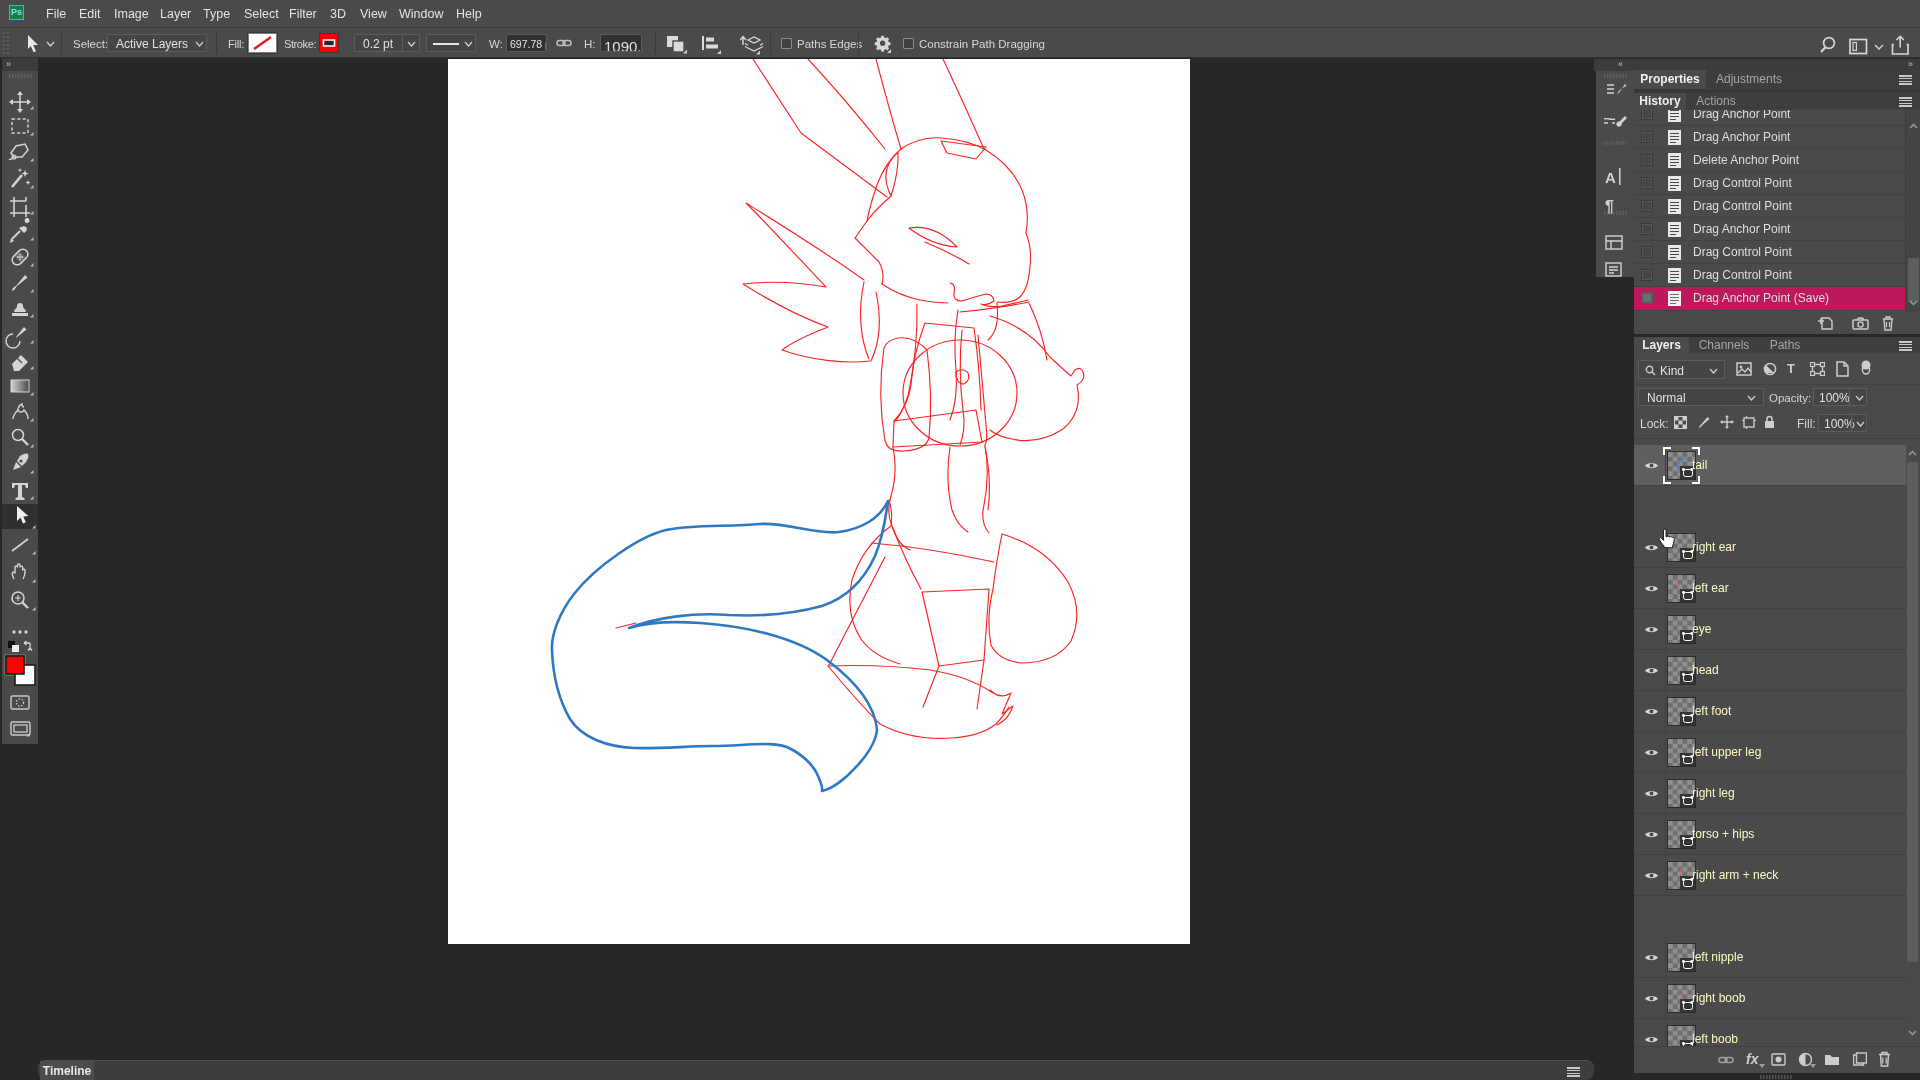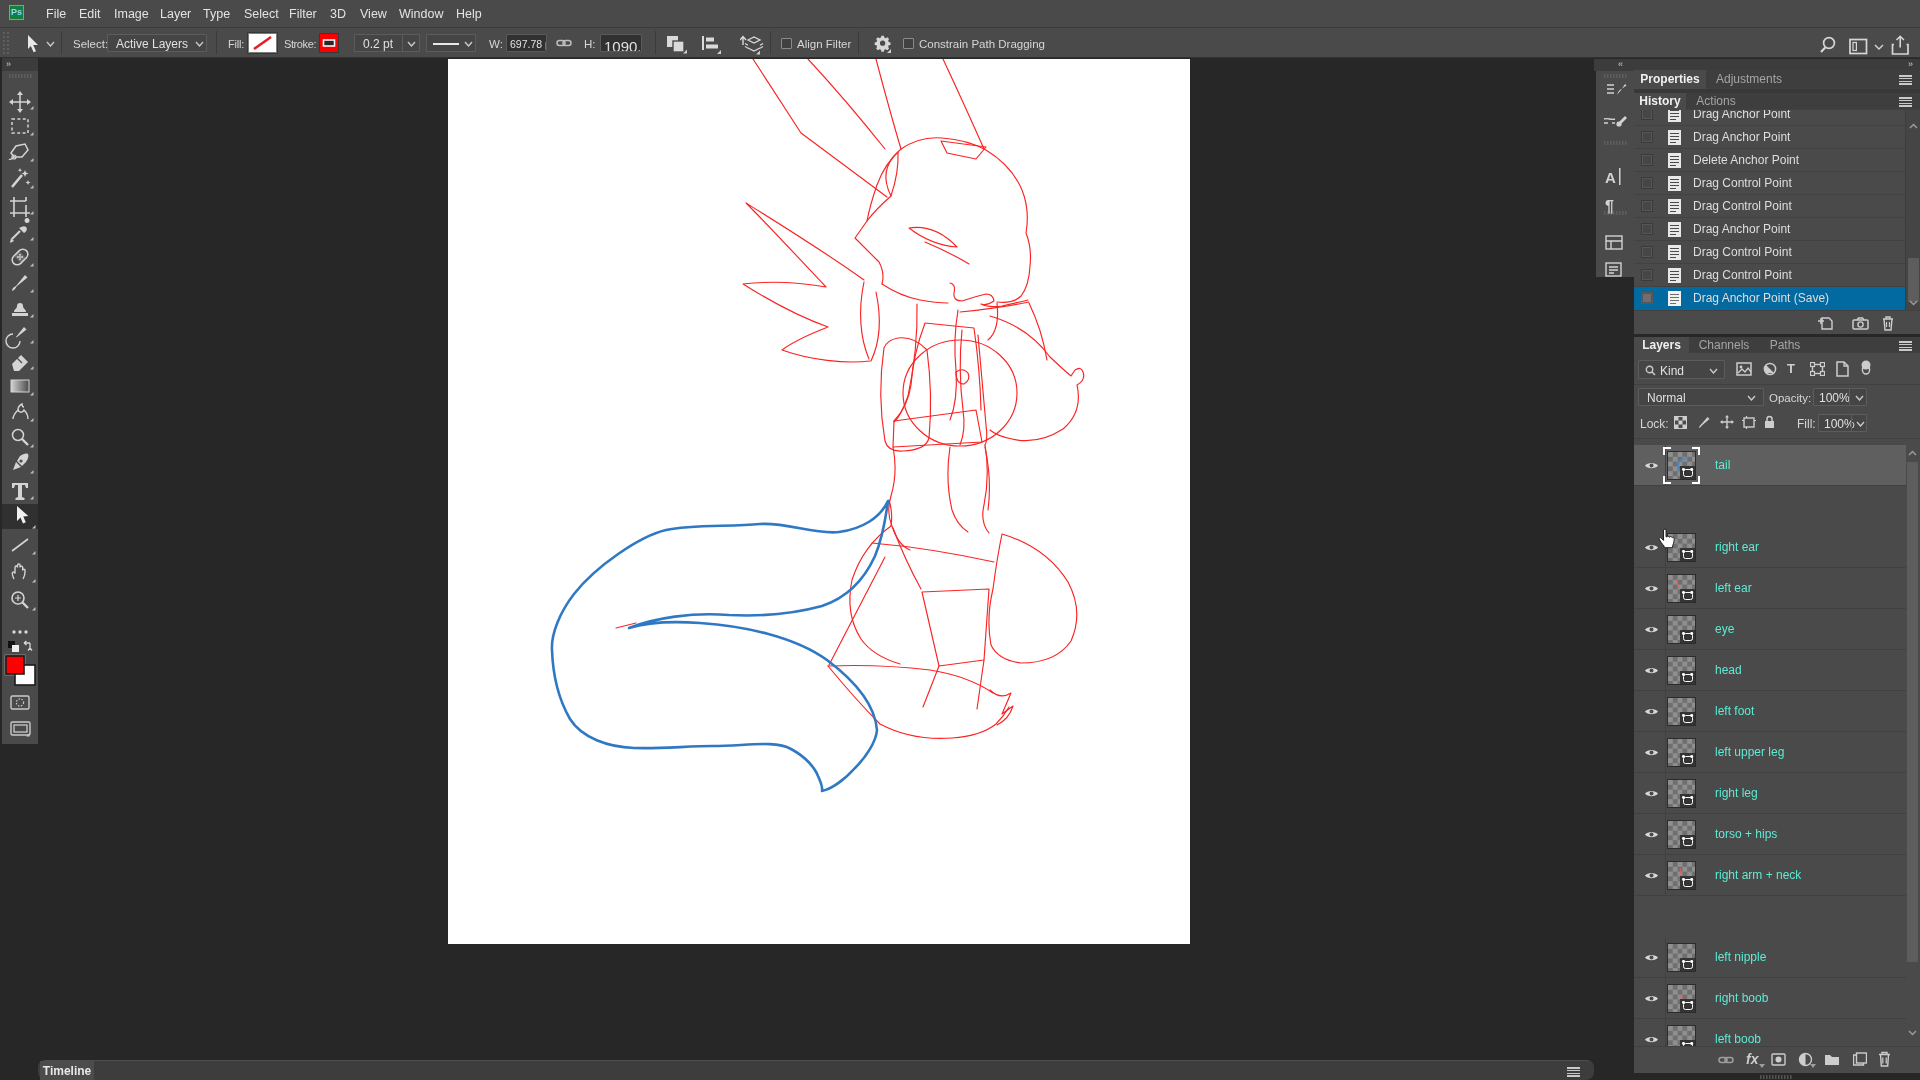--- a/index.html
+++ b/index.html
@@ -26,21 +26,21 @@
 #timeline { position:absolute; left:38px; top:1060px; width:1556px; height:20px; background:#3d3d3d; border-top:1px solid #4e4e4e;border-radius:8px; }
 #timelinetab { position:absolute; left:2px; top:0px; width:54px; height:20px; background:#4c4c4c; color:#e8e8e8; font-size:12px; font-weight:bold; text-align:center; line-height:20px; }
 .tabbar { position:absolute; left:0; width:286px; background:#3e3e3e; }
 .tab-active { position:absolute; background:#4a4a4a; color:#f0f0f0; font-size:12px; font-weight:bold; text-align:center; }
 .tab-idle { position:absolute; color:#a5a5a5; font-size:12px; text-align:center; }
 .hamb { position:absolute; width:13px; height:10px; background:repeating-linear-gradient(#c9c9c9 0 1.6px, rgba(0,0,0,0) 1.6px 2.8px); }
 .hrow { position:absolute; left:0; width:271px; height:23px; border-bottom:1px solid #424242; }
 .hrow .cb { position:absolute; left:7px; top:5px; width:12px; height:12px; background:#464646; border:1px solid #3a3a3a; box-shadow:inset 0 0 0 1px #565656; }
 .hrow .txt { position:absolute; left:59px; top:4px; font-size:12px; color:#dedede; }
 .lrow { position:absolute; left:0; width:272px; height:41px; border-bottom:1px solid #414141; }
-.lrow .nm { position:absolute; left:81px; top:13px; font-size:12px; color:#5eead4; }
+.lrow .nm { position:absolute; left:58px; top:13px; font-size:12px; color:#fef9c3; }
 .thumb { position:absolute; left:33px; top:6px; width:29px; height:29px; border:1px solid #2c2c2c;
   background:repeating-conic-gradient(#6f6f6f 0% 25%, #8f8f8f 25% 50%);
   background-size:9.6px 9.6px; }
 .vmask { position:absolute; right:0; bottom:0; width:15px; height:13px; background:#343434; }
 .vmask:before { content:""; position:absolute; left:2.6px; top:3px; width:8px; height:6px; border:1.6px solid #fff; border-radius:2.5px; }
 .vmask:after { content:""; position:absolute; left:1.8px; top:2.2px; width:2.8px; height:2.8px; border-radius:50%; background:#fff; box-shadow:8.2px 0 0 #fff; }
 </style>
 </head>
 <body>
 <div id="menubar">
@@ -145,21 +145,21 @@
     <g stroke="#dadada" stroke-width="1.3" fill="none">
       <path d="M8,7 L14,4 L20,7 L14,10 Z"></path>
         <path d="M5,10.5 L8,12.2 M20,12.2 L23,10.5 M8,15 L14,18 L20,15"></path>
       <path d="M5,13.5 L8,15.2 M20,15.2 L23,13.5" opacity="0.9"></path>
     </g>
     <path d="M3,4 L3,12 M0,7 L3,3.5 L6,7" stroke="#dadada" stroke-width="1.4" fill="none"></path>
     <path d="M16,21.5 l4,0 l0,-4 z" fill="#cfcfcf"></path>
   </svg>
   <div class="vsep" style="left:770px"></div>
   <div class="cbox" style="left:781px"></div>
-  <span class="lbl" style="left:797px">Align Filter</span>
+  <span class="lbl" style="left:797px">Paths Edges</span>
   <div class="vsep" style="left:858px"></div>
   <svg style="position:absolute;left:874px;top:7px" width="22" height="20" viewBox="0 0 22 20">
     <g transform="scale(0.82)" fill="#d6d6d6">
         <path d="M9,1 h3 l.5,2.2 a6,6 0 0 1 1.8,.75 l2-1.2 2.1,2.1 -1.2,2 a6,6 0 0 1 .75,1.8 l2.2,.5 v3 l-2.2,.5 a6,6 0 0 1 -.75,1.8 l1.2,2 -2.1,2.1 -2-1.2 a6,6 0 0 1 -1.8,.75 l-.5,2.2 h-3 l-.5-2.2 a6,6 0 0 1 -1.8-.75 l-2,1.2 -2.1-2.1 1.2-2 a6,6 0 0 1 -.75-1.8 l-2.2-.5 v-3 l2.2-.5 a6,6 0 0 1 .75-1.8 l-1.2-2 2.1-2.1 2,1.2 a6,6 0 0 1 1.8-.75 z"></path>
       </g>
     <circle cx="8.6" cy="8.2" r="2.6" fill="#4a4a4a"></circle>
     <path d="M13,18 l4,0 l0,-4 z" fill="#cfcfcf"></path>
   </svg>
   <div class="cbox" style="left:903px"></div>
   <span class="lbl" style="left:919px">Constrain Path Dragging</span>
@@ -523,21 +523,21 @@
       <span class="txt">Drag Control Point</span>
       </div>
     <div class="hrow" style="top:154px">
         <div class="cb"></div>
       <svg style="position:absolute;left:33px;top:3px" width="15" height="17" viewBox="0 0 15 17">
           <rect x="1" y="1" width="13" height="15" fill="#e8e8e8"></rect>
           <path d="M3,4.5 h9 M3,7.5 h9 M3,10.5 h9 M3,13.5 h6" stroke="#4a4a4a" stroke-width="1.2"></path>
         </svg>
       <span class="txt">Drag Control Point</span>
       </div>
-    <div class="hrow" style="top:177px;background:#0369a1;border-bottom:none;height:23px">
+    <div class="hrow" style="top:177px;background:#be185d;border-bottom:none;height:23px">
         <div class="cb" style="background:#6e6e6e;border-color:#585858"></div>
       <svg style="position:absolute;left:33px;top:3px" width="15" height="17" viewBox="0 0 15 17">
           <rect x="1" y="1" width="13" height="15" fill="#f2f2f2"></rect>
           <path d="M3,4.5 h9 M3,7.5 h9 M3,10.5 h9 M3,13.5 h6" stroke="#6e6e6e" stroke-width="1.2"></path>
         </svg>
       <span class="txt">Drag Anchor Point (Save)</span>
       </div>
   </div>
   <div style="position:absolute;left:271px;top:40px;width:15px;height:200px;background:#454545;border-left:1px solid #3d3d3d">
     <svg style="position:absolute;left:3px;top:13px" width="9" height="6" viewBox="0 0 9 6">

